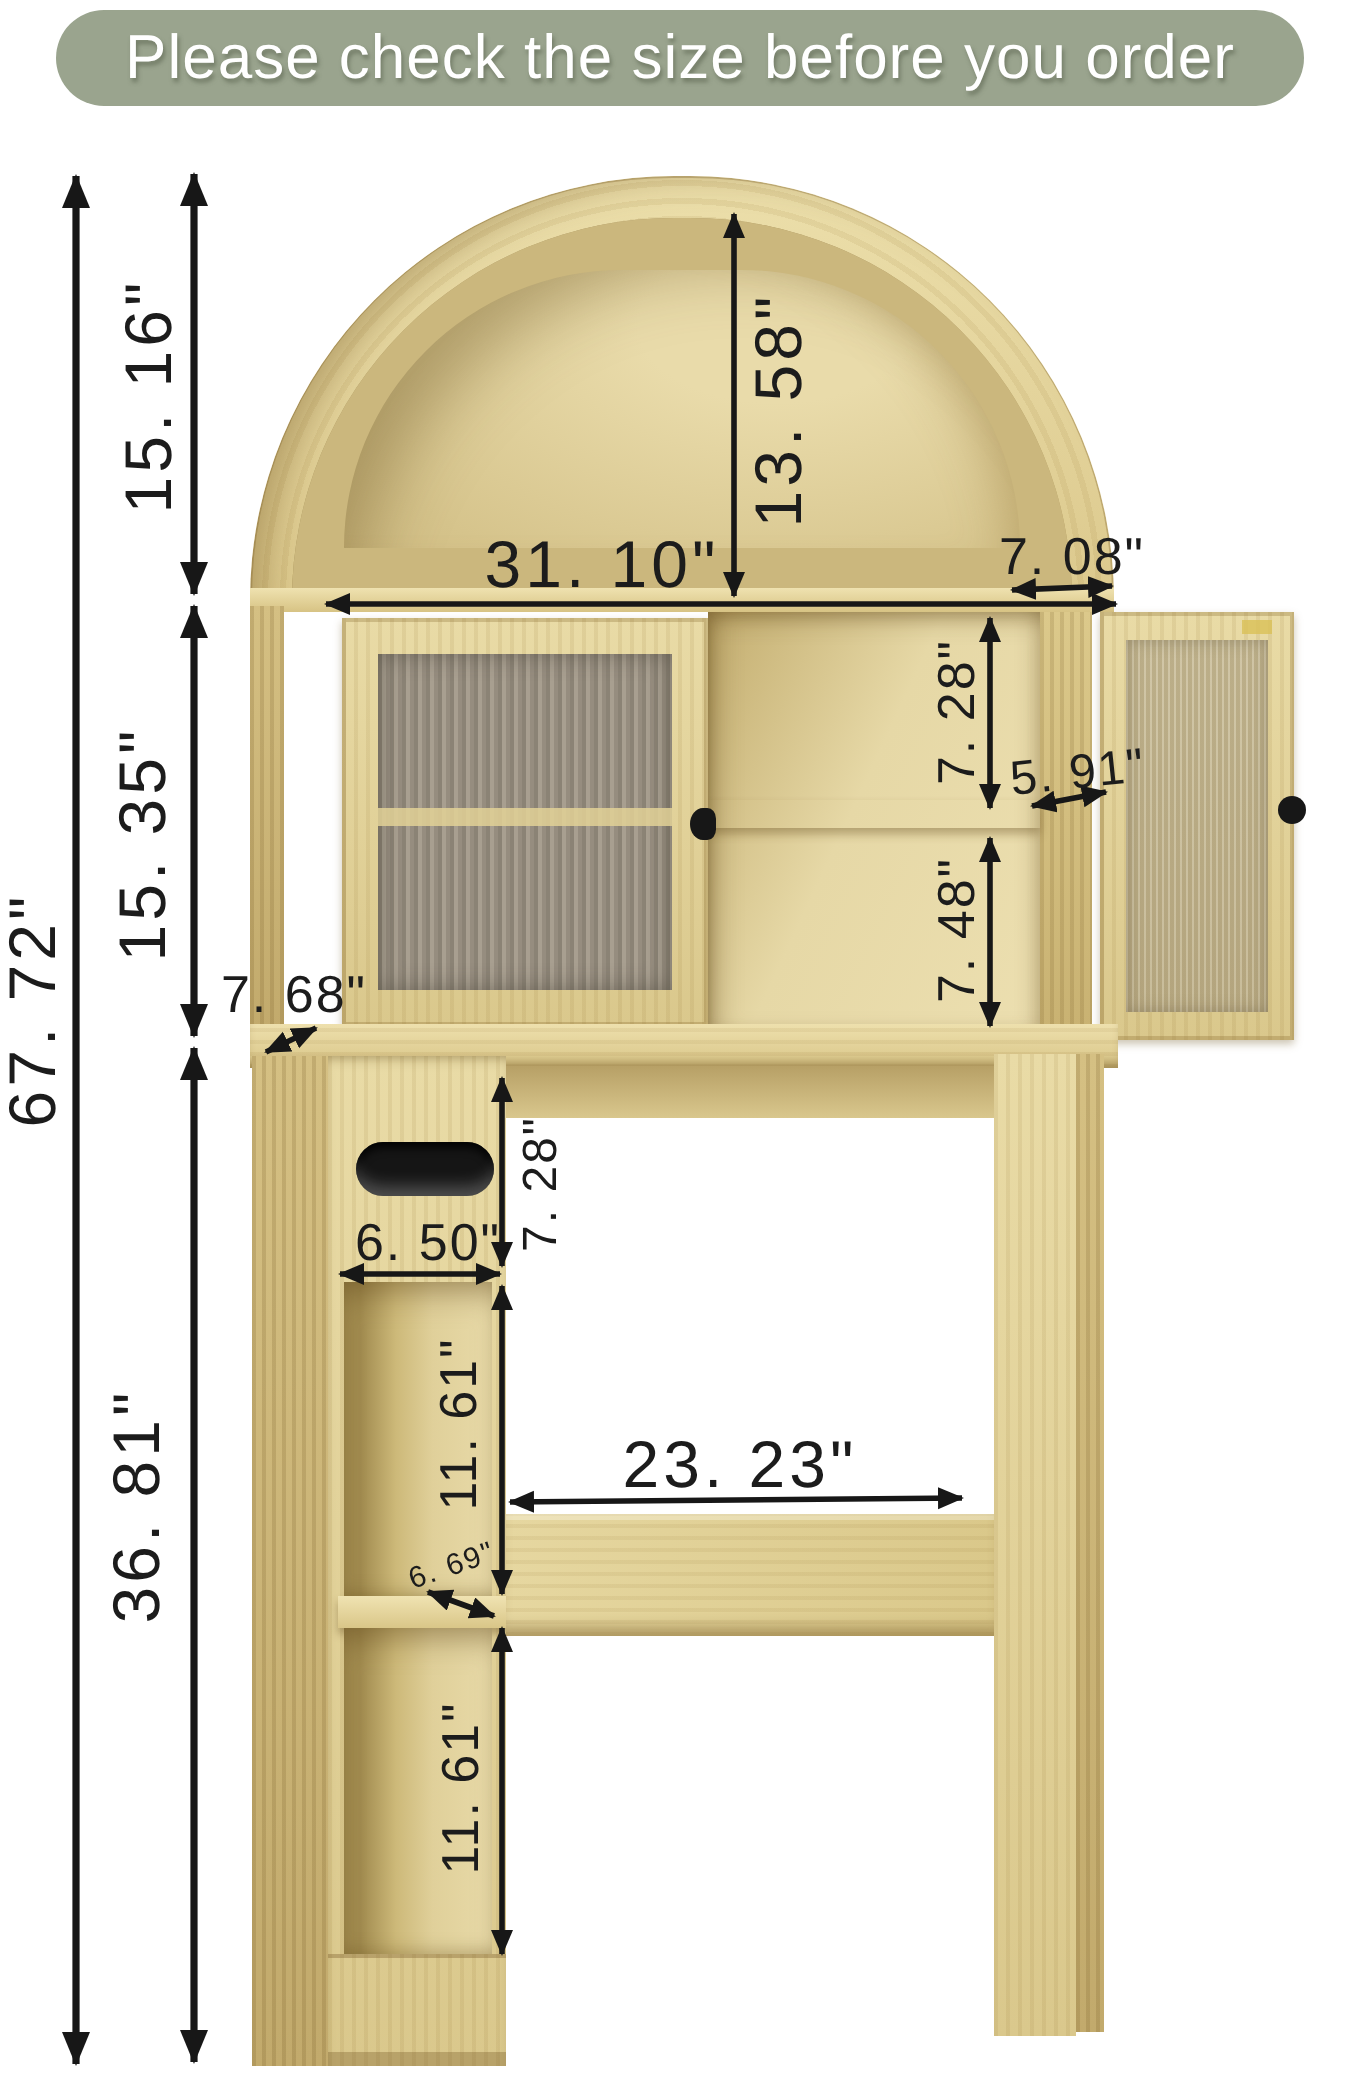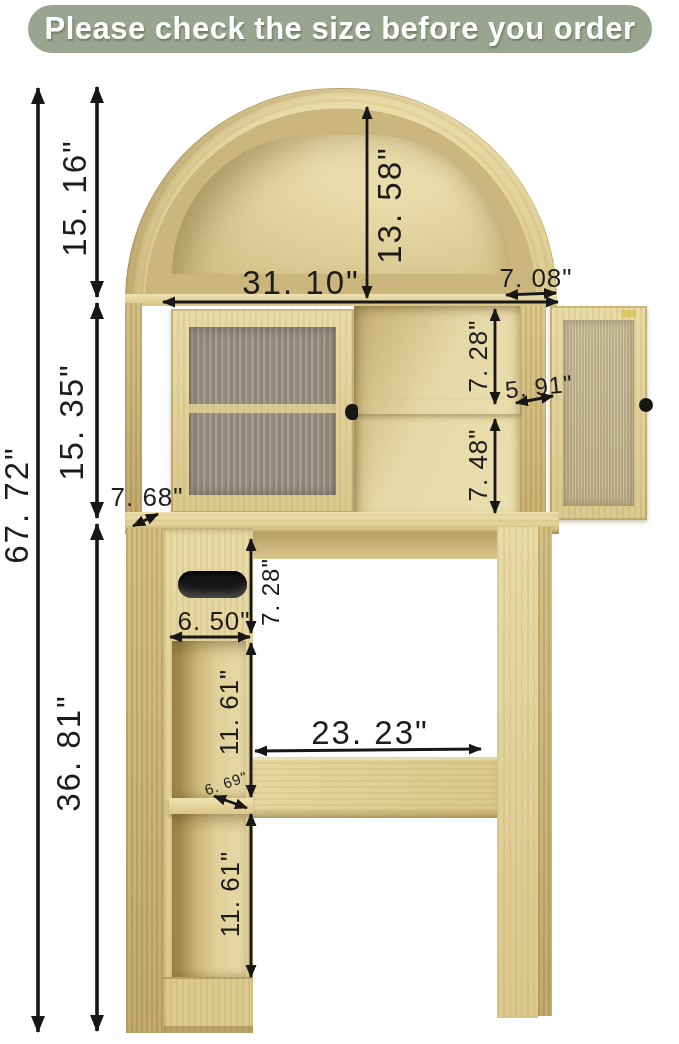--- a/index.html
+++ b/index.html
@@ -8,21 +8,21 @@
     background:#ffffff; overflow:hidden;
     font-family:"Liberation Sans", sans-serif;
   }
   #stage *{position:absolute; box-sizing:border-box;}
 
   
   .banner{
     left:28px; top:5px; width:624px; height:48px;
     background:#9aa48e; border-radius:24px;
     display:flex; align-items:center; justify-content:center;
-    color:#ffffff; font-weight:bold; font-size:31px; letter-spacing:0.5px;
+    color:#ffffff; font-weight:normal; font-size:31px; letter-spacing:0.5px;
     text-shadow:1px 2px 2px rgba(80,90,70,0.55);
     white-space:nowrap;
   }
 
   
   .wood-v{
     background:
       repeating-linear-gradient(90deg, rgba(150,120,55,0.12) 0 2px, rgba(0,0,0,0) 2px 6px),
       linear-gradient(180deg,#e9dba6,#dac88c);
   }

